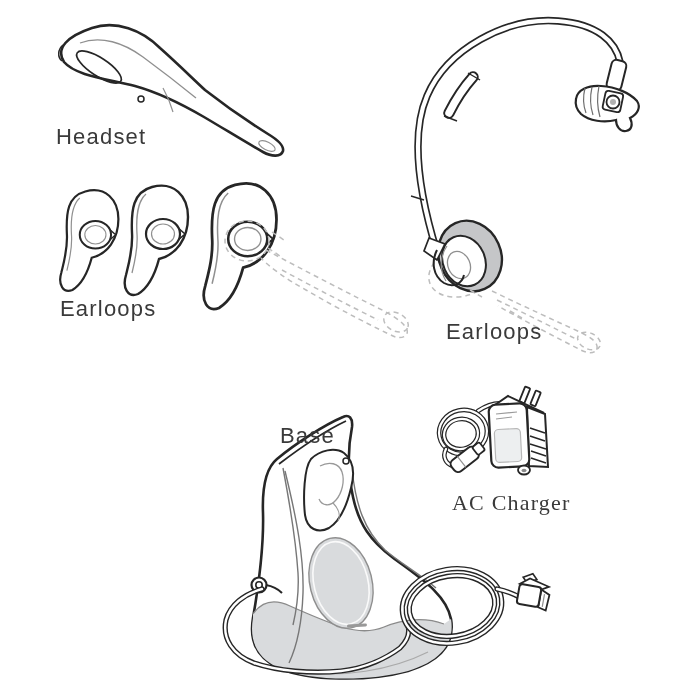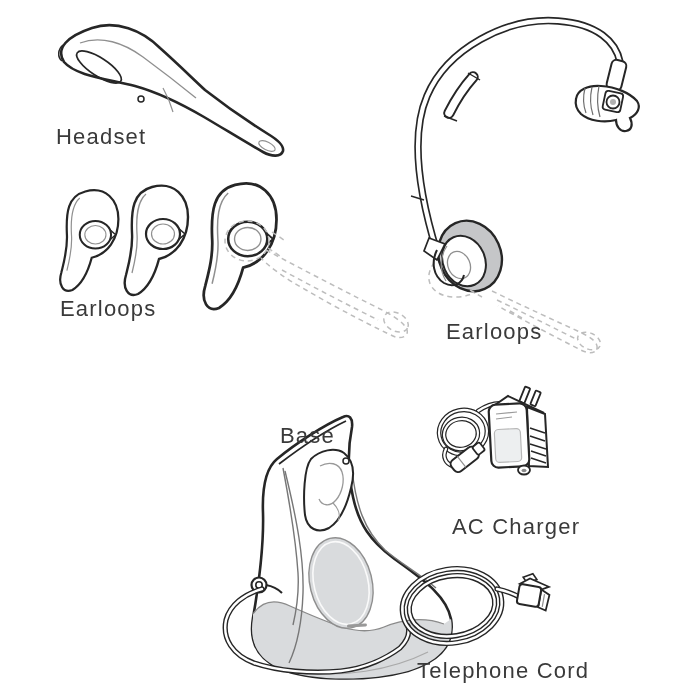--- a/index.html
+++ b/index.html
@@ -163,16 +163,15 @@
     <rect x="495" y="429" width="26" height="33" rx="4" transform="rotate(-3 508 445)" fill="#edeff0" stroke="#b8b8b8" stroke-width="1.2"></rect>
     <ellipse cx="524" cy="470" rx="6" ry="4.5" fill="#ffffff" stroke="#262626" stroke-width="1.8"></ellipse>
     <ellipse cx="524" cy="470.5" rx="2.5" ry="1.8" fill="#8a8a8a"></ellipse>
   </g>
 </svg>
 
   <div class="part-label" style="left:56px;top:124px;">Headset</div>
   <div class="part-label" style="left:60px;top:296px;">Earloops</div>
   <div class="part-label" style="left:446px;top:319px;">Earloops</div>
   <div class="part-label" style="left:267px;top:423px;margin-left:13px;">Base</div>
-  <div class="part-label" style="left:452px;top:514px;">AC Charger</div>
-  <div class="part-label" style="left:417px;top:658px;">Telephone Cord</div>
+  <div class="part-label" style="left:452px;top:490px;font-family:Liberation Serif, serif;">AC Charger</div>
 
 </div>
 
 </body></html>

